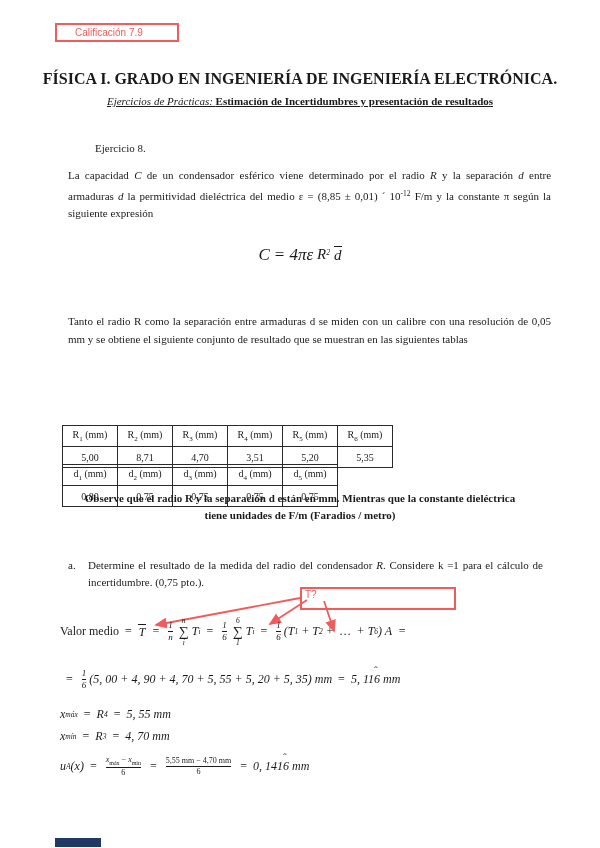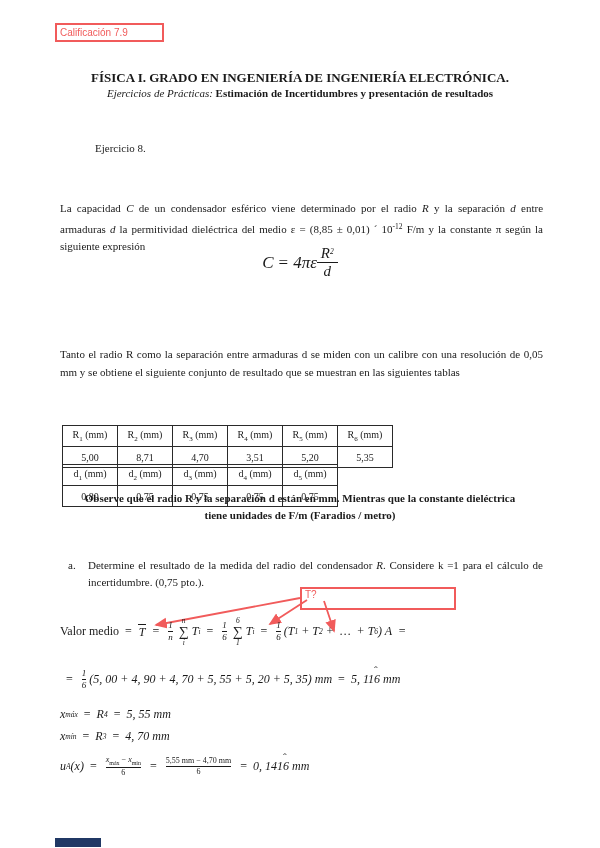--- a/index.html
+++ b/index.html
@@ -3,41 +3,41 @@
 <meta charset="utf-8">
 <style>
   html,body{margin:0;padding:0;background:#fff;}
   .page{position:relative;width:600px;height:848px;background:#ffffff;
         font-family:"Liberation Serif",serif;color:#1a1a1a;overflow:hidden;}
 
   
   .grade{position:absolute;left:55px;top:23px;width:102px;height:15px;
          border:2px solid #f15b5b;color:#f15b5b;
          font-family:"Liberation Sans",sans-serif;font-size:10px;line-height:15px;
-         padding-left:3px;}
+         padding-left:18px;}
 
   .title{position:absolute;left:40px;top:70px;width:520px;text-align:center;
-         font-weight:700;font-size:13px;}
-  .subtitle{position:absolute;left:40px;top:87px;width:520px;text-align:center;font-size:11px;}
+         font-weight:700;font-size:16px;}
+  .subtitle{position:absolute;left:40px;top:95px;width:520px;text-align:center;font-size:11px;text-decoration:underline;}
   .subtitle .it{font-style:italic;}
   .subtitle .bd{font-weight:700;}
 
   .ej{position:absolute;left:95px;top:142px;font-size:11px;}
 
-  .para{position:absolute;left:60px;width:483px;font-size:11px;line-height:17.5px;text-align:justify;margin-top:33px;}
+  .para{position:absolute;left:68px;width:483px;font-size:11px;line-height:17.5px;text-align:justify;}
   .p1{top:167px;}
   .p2{top:313px;}
   .var{font-style:italic;}
   sup.e{font-size:7.5px;vertical-align:4px;}
 
   
   .formula{position:absolute;left:0;top:245px;width:600px;display:flex;
            justify-content:center;align-items:center;font-size:17px;font-style:italic;}
   .formula .gap{padding:0 5px;font-style:normal;}
-  .bigfrac{display:inline-flex;flex-direction:column;align-items:center;margin-left:0;line-height:1.15;}
+  .bigfrac{display:inline-flex;flex-direction:row;align-items:center;margin-left:0;line-height:1.15;}
   .bigfrac .bfn{font-size:15px;padding:0 4px;}
   .bigfrac .bfd{font-size:15px;border-top:1.3px solid #1a1a1a;align-self:stretch;text-align:center;}
 
   
   .tbl{position:absolute;border-collapse:collapse;font-size:10px;border:1.5px solid #2a2a2a;margin-top:48px;}
   .tbl td{border:1px solid #2a2a2a;text-align:center;height:20px;width:50px;padding:0 2px;}
   .tbl sub{font-size:7px;}
   .tbl-r{left:62px;top:377px;}
   .tbl-d{left:62px;top:416px;}
 

